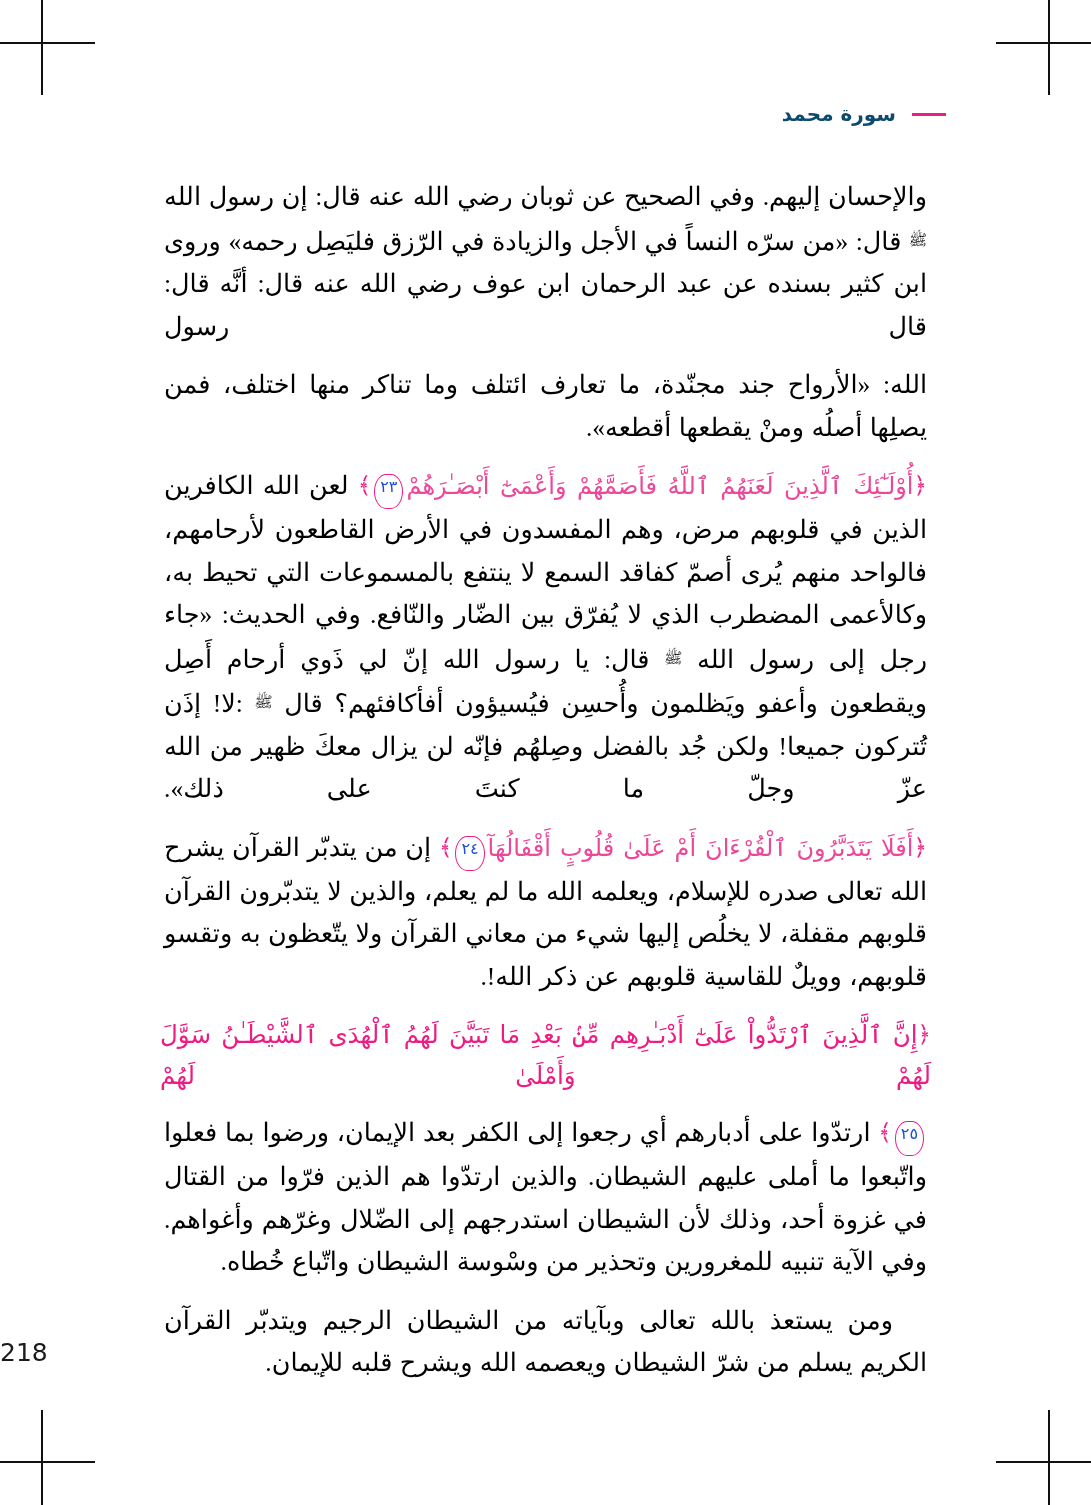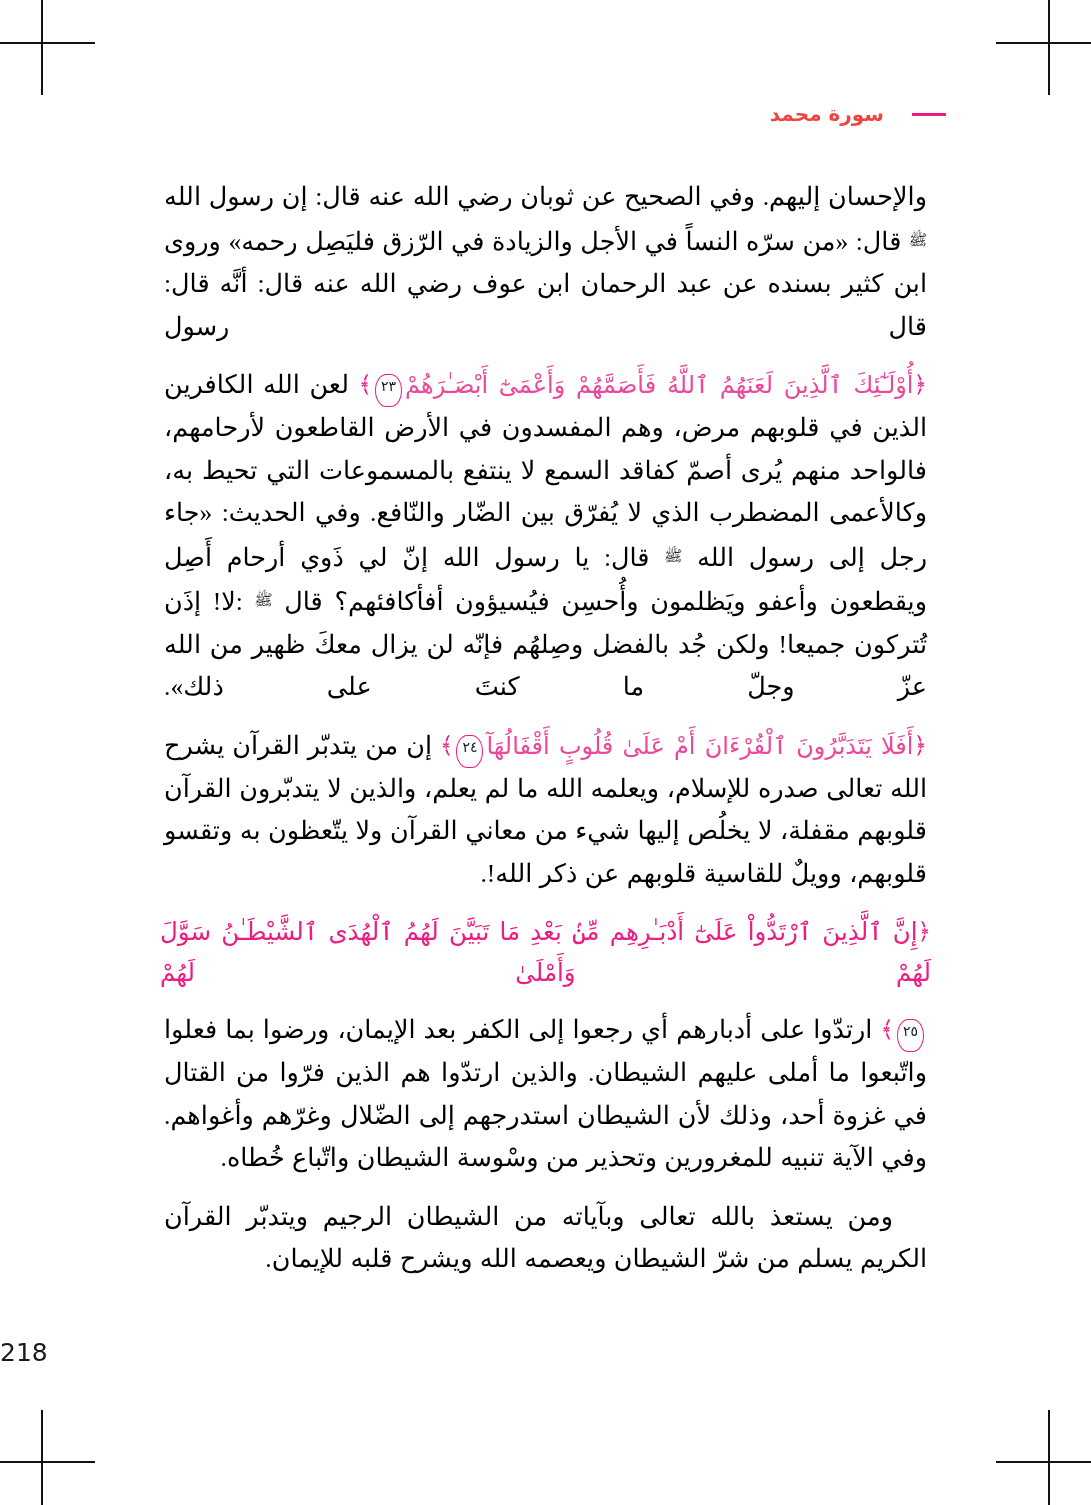--- a/index.html
+++ b/index.html
@@ -39,22 +39,22 @@
   .crop-br-h { bottom: 42px; right: 0; }
 
   
   .runhead {
     position: absolute;
     top: 104px;
     right: 145px;
     display: flex;
     flex-direction: row-reverse;
     align-items: center;
-    gap: 28px;
-    color: #ef4444;
+    gap: 16px;
+    color: #0c4a6e;
   }
   .runhead-title {
     font-family: "DejaVu Sans", "Liberation Sans", sans-serif;
     font-size: 20px;
     font-weight: bold;
     letter-spacing: 0.5px;
     line-height: 1;
     white-space: nowrap;
   }
   .runhead-rule {
@@ -91,25 +91,25 @@
   .quran {
     color: #ec4899;
     font-family: "DejaVu Sans", "Liberation Serif", serif;
     font-size: 24px;
     letter-spacing: -0.5px;
     white-space: nowrap;
   }
 
   .ayah-num {
     display: inline-block;
-    color: #0f172a;
+    color: #1d4ed8;
     border: 1.6px solid #ec1c82;
     border-radius: 42% 42% 42% 42% / 50% 50% 50% 50%;
     font-family: "DejaVu Sans", "Liberation Sans", sans-serif;
-    font-size: 14px;
+    font-size: 16px;
     line-height: 1;
     padding: 4px 5px 13px 5px;
     margin: 0 3px;
     vertical-align: 2px;
     min-width: 15px;
     text-align: center;
   }
   .brace { color: #ec1c82; font-size: 23px; vertical-align: 1px; }
 
   .salla {
@@ -164,20 +164,24 @@
   </div>
 
   <div class="column">
 
     <p class="para">
       <span>والإحسان إليهم. وفي الصحيح عن ثوبان رضي الله عنه قال: إن رسول الله</span>
       <span class="salla">ﷺ</span>
       <span>قال: «من سرّه النساً في الأجل والزيادة في الرّزق فليَصِل رحمه» وروى</span>
       <span>ابن كثير بسنده عن عبد الرحمان ابن عوف رضي الله عنه قال: أنَّه قال: قال رسول</span>
     </p>
+    <p class="para last-right">
+      <span>الله: «الأرواح جند مجنّدة، ما تعارف ائتلف وما تناكر منها اختلف، فمن يصلِها</span>
+      <span>أصلُه ومنْ يقطعها أقطعه».</span>
+    </p>
 
     <p class="para">
       <span class="brace">﴿</span><span class="quran">أُوْلَـٰٓئِكَ ٱلَّذِينَ لَعَنَهُمُ ٱللَّهُ فَأَصَمَّهُمْ وَأَعْمَىٰٓ أَبْصَـٰرَهُمْ</span><span class="ayah-num">٢٣</span><span class="brace">﴾</span>
       <span>لعن الله الكافرين الذين في قلوبهم مرض، وهم المفسدون في الأرض القاطعون لأرحامهم، فالواحد منهم يُرى أصمّ كفاقد السمع لا ينتفع بالمسموعات التي تحيط به، وكالأعمى المضطرب الذي لا يُفرّق بين الضّار والنّافع. وفي الحديث: «جاء رجل إلى رسول الله</span>
       <span class="salla">ﷺ</span>
       <span>قال: يا رسول الله إنّ لي ذَوي أرحام أَصِل ويقطعون وأعفو ويَظلمون وأُحسِن فيُسيؤون أفأكافئهم؟ قال</span>
       <span class="salla">ﷺ</span>
       <span>:لا! إذَن تُتركون جميعا! ولكن جُد بالفضل وصِلهُم فإنّه لن يزال معكَ ظهير من الله عزّ وجلّ ما كنتَ على ذلك».</span>
     </p>
 

